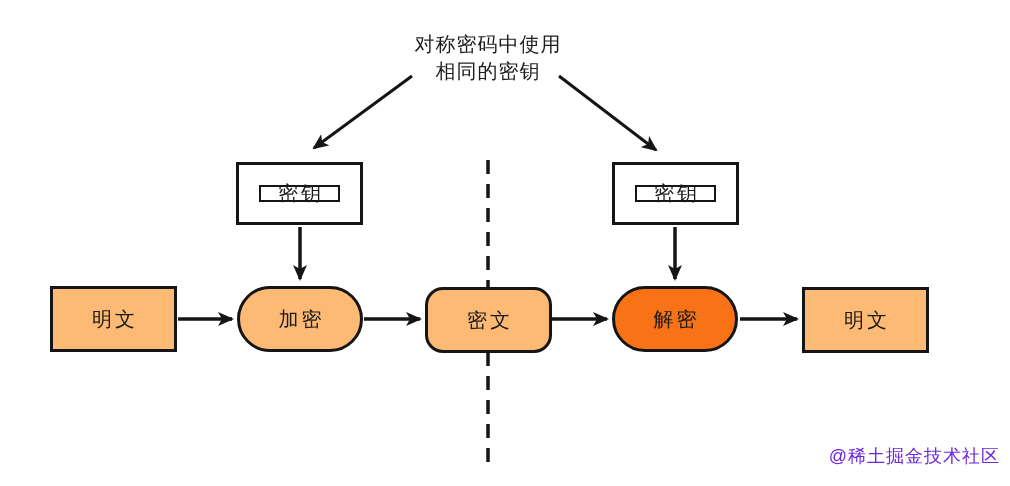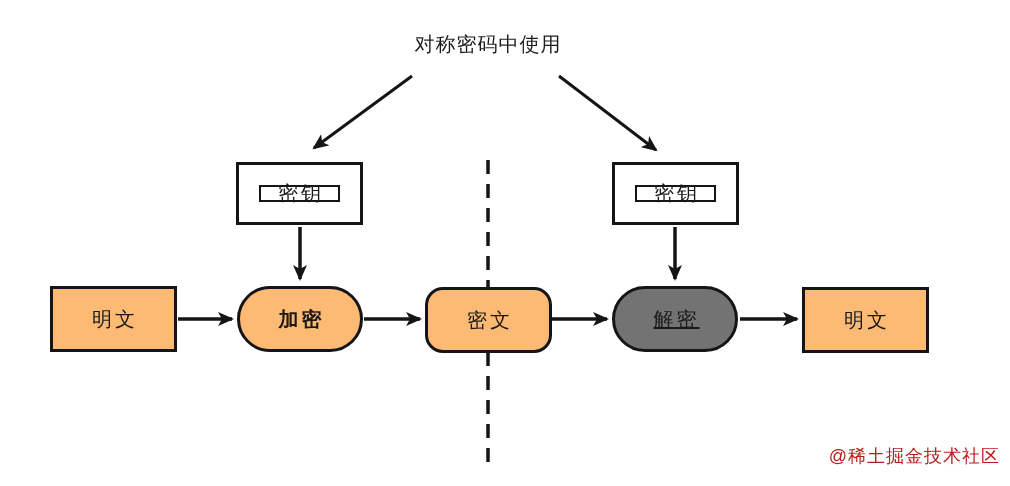--- a/index.html
+++ b/index.html
@@ -47,21 +47,21 @@
     width: 127px;
     height: 66px;
     border: 3px solid #151515;
   }
   .stadium-node {
     width: 126px;
     height: 66px;
     border: 3.5px solid #151515;
     border-radius: 33px;
   }
-  .stadium-shaded { background: #737373; text-decoration: underline; }
+  .stadium-shaded { background: #f97316; }
   .key-node {
     position: absolute;
     width: 127px;
     height: 63px;
     border: 3px solid #151515;
     padding: 20px;
     background: #ffffff;
   }
   .key-inner {
     width: 100%;
@@ -75,21 +75,21 @@
     letter-spacing: 3px;
     text-indent: 3px;
   }
   .watermark {
     position: absolute;
     left: 828px;
     top: 444px;
     width: 172px;
     text-align: right;
     font-size: 18px;
-    color: #b91c1c;
+    color: #6d28d9;
     letter-spacing: 1px;
   }
 </style>
 </head>
 <body>
 
 <div class="canvas">
 
   <svg class="arrow-layer" width="1010" height="486" viewBox="0 0 1010 486">
     <defs>
@@ -108,32 +108,33 @@
     <line x1="675" y1="227" x2="675" y2="279" stroke="#151515" stroke-width="3.5" marker-end="url(#ah)"></line>
 
     <line x1="178" y1="319" x2="232" y2="319" stroke="#151515" stroke-width="3.5" marker-end="url(#ah)"></line>
     <line x1="364" y1="319" x2="420" y2="319" stroke="#151515" stroke-width="3.5" marker-end="url(#ah)"></line>
     <line x1="552" y1="319" x2="607" y2="319" stroke="#151515" stroke-width="3.5" marker-end="url(#ah)"></line>
     <line x1="740" y1="319" x2="797" y2="319" stroke="#151515" stroke-width="3.5" marker-end="url(#ah)"></line>
   </svg>
 
   <div class="title-label">
     <div>对称密码中使用</div>
+    <div>相同的密钥</div>
   </div>
 
   <div class="key-node" style="left:236px; top:162px;">
     <div class="key-inner">密钥</div>
   </div>
   <div class="key-node" style="left:612px; top:162px;">
     <div class="key-inner">密钥</div>
   </div>
 
   <div class="node rect-node" style="left:50px; top:286px;">明文</div>
 
-  <div class="node stadium-node" style="left:237px; top:286px;font-weight:bold;">加密</div>
+  <div class="node stadium-node" style="left:237px; top:286px;">加密</div>
 
   <div class="node rect-node" style="left:425px; top:287px;border-radius:18px;">密文</div>
 
   <div class="node stadium-node stadium-shaded" style="left:612px; top:286px;">解密</div>
 
   <div class="node rect-node" style="left:802px; top:287px;">明文</div>
 
   <div class="watermark">@稀土掘金技术社区</div>
 
 </div>

